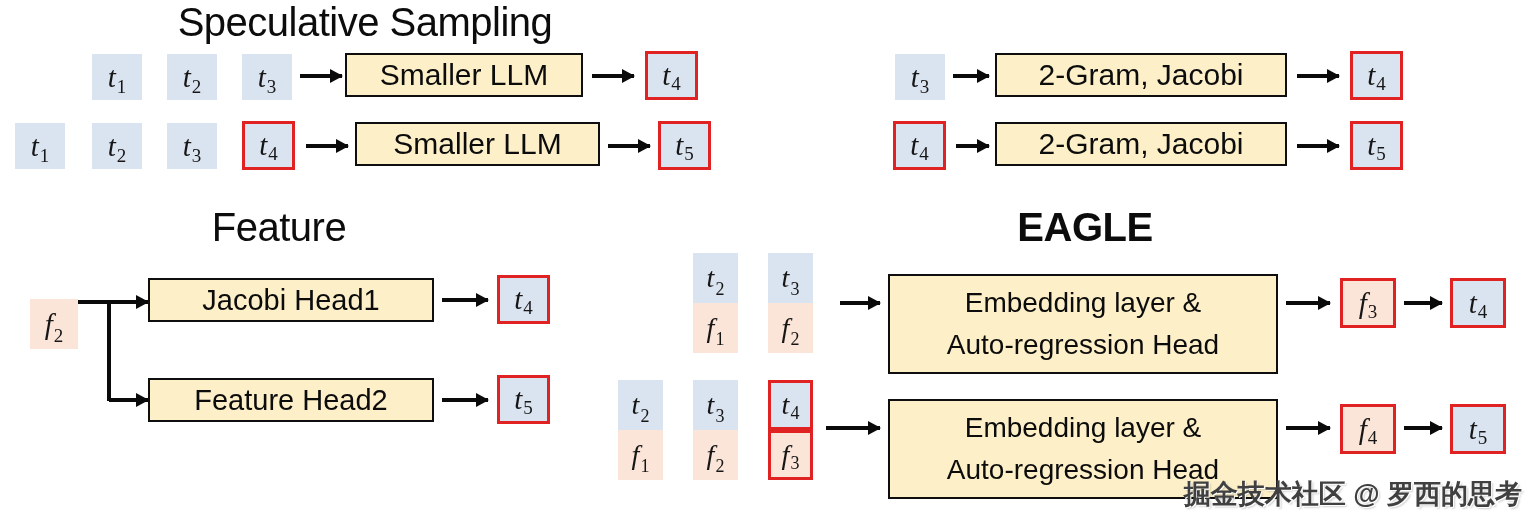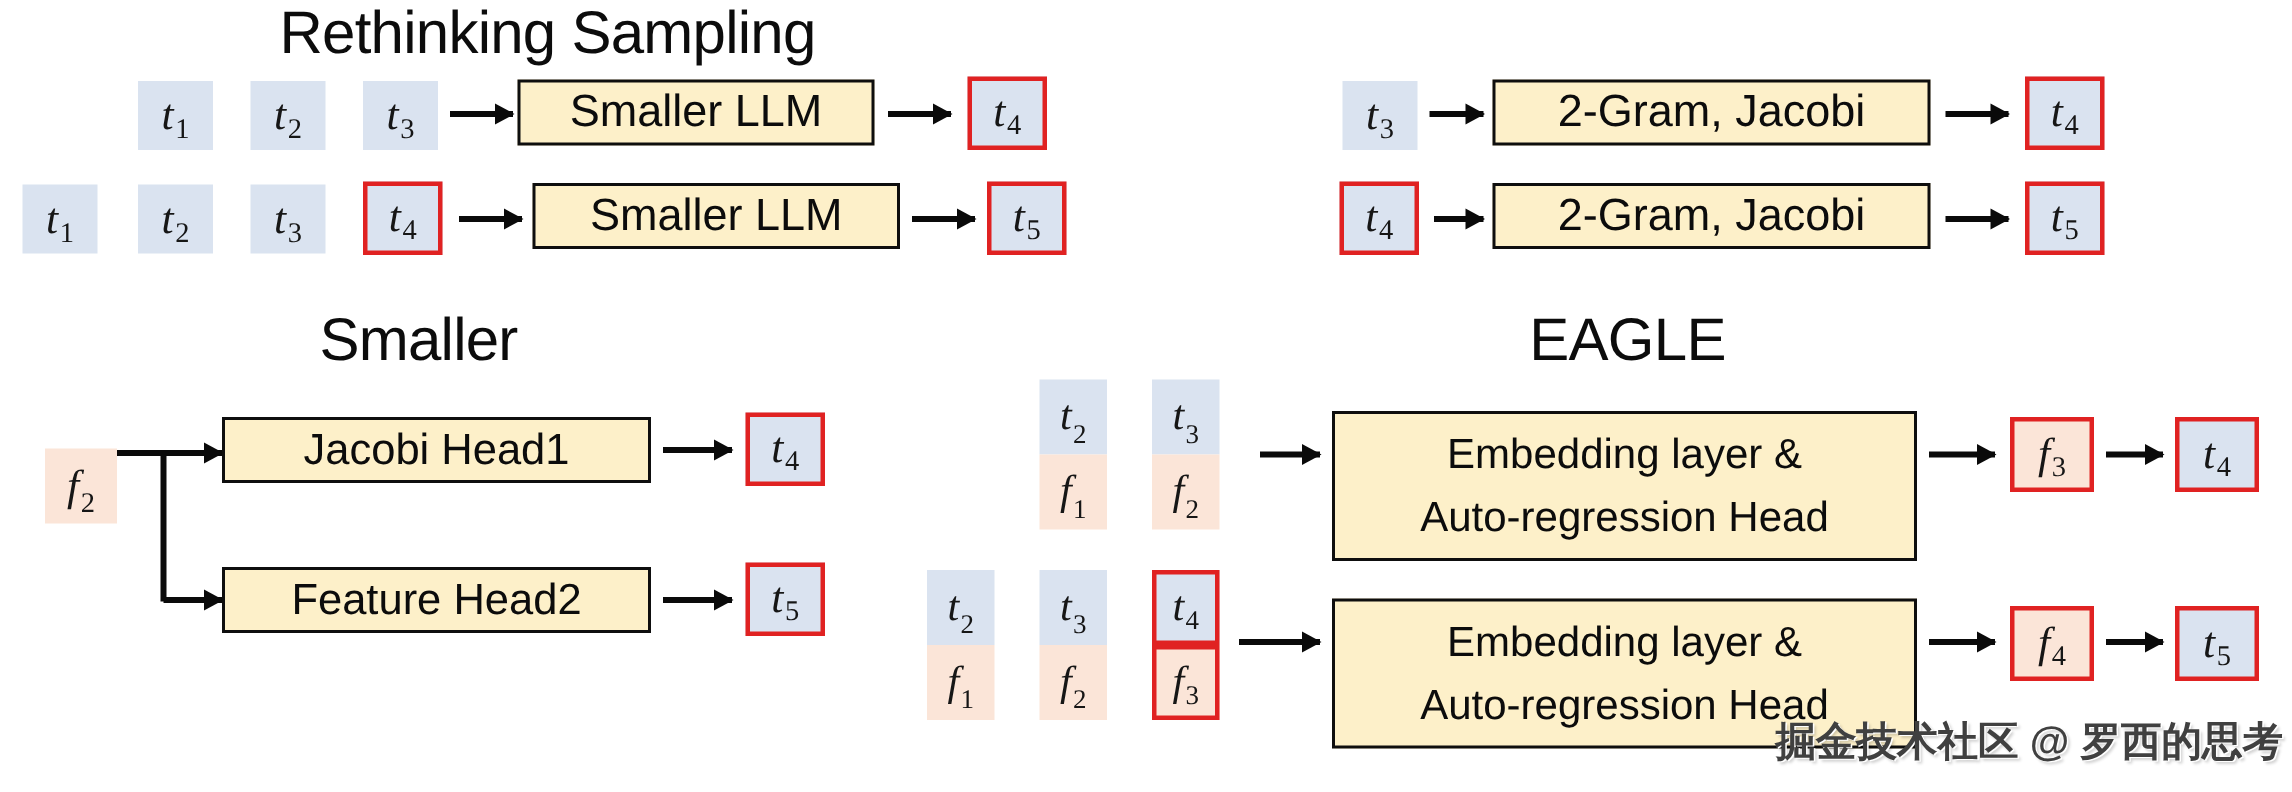--- a/index.html
+++ b/index.html
@@ -49,21 +49,21 @@
   .watermark {
     position:absolute; font-size:27px; font-weight:700; color:#404040;
     text-shadow:1px 1px 0 #ffffff, 2px 2px 2px rgba(0,0,0,0.18); white-space:nowrap;
   }
 </style>
 </head>
 <body>
 
 <div class="canvas">
 
-  <div class="title" style="left:165px; top:0; width:400px;">Rethinking Sampling</div>
+  <div class="title" style="left:165px; top:0; width:400px;">Speculative Sampling</div>
 
   <span class="tok" style="left:92px; top:54px;">
       <span class="b">t</span>
       <span class="s">1</span>
     </span>
   <span class="tok" style="left:167px; top:54px;">
       <span class="b">t</span>
       <span class="s">2</span>
     </span>
   <span class="tok" style="left:242px; top:54px;">
@@ -120,21 +120,21 @@
       <span class="s">4</span>
     </span>
   <div class="arrow" style="left:956px; top:144px; width:33px;"></div>
   <div class="block" style="left:995px; top:122px; width:292px; height:44px;">2-Gram, Jacobi</div>
   <div class="arrow" style="left:1297px; top:144px; width:42px;"></div>
   <span class="tok accepted" style="left:1350px; top:121px;">
       <span class="b">t</span>
       <span class="s">5</span>
     </span>
 
-  <div class="title" style="left:79px; top:205px; width:400px;">Smaller</div>
+  <div class="title" style="left:79px; top:205px; width:400px;">Feature</div>
 
   <span class="tok feat" style="left:30px; top:299px; width:48px; height:50px;">
       <span class="b">f</span>
       <span class="s">2</span>
     </span>
 
   <div class="arrow" style="left:78px; top:300px; width:70px;"></div>
   <div class="vline" style="left:107px; top:300px; height:101px;"></div>
   <div class="arrow" style="left:109px; top:398px; width:39px;"></div>
 
@@ -145,21 +145,21 @@
       <span class="s">4</span>
     </span>
 
   <div class="block medusa" style="left:148px; top:378px; width:286px; height:44px;">Feature Head2</div>
   <div class="arrow" style="left:442px; top:398px; width:46px;"></div>
   <span class="tok accepted" style="left:497px; top:375px;">
       <span class="b">t</span>
       <span class="s">5</span>
     </span>
 
-  <div class="title" style="left:885px; top:205px; width:400px;">EAGLE</div>
+  <div class="title" style="left:885px; top:205px; width:400px;font-weight:bold;">EAGLE</div>
 
   <div class="stack" style="left:693px; top:253px;">
     <span class="cell">
         <span class="b">t</span>
         <span class="s">2</span>
       </span>
     <span class="cell feat">
         <span class="b">f</span>
         <span class="s">1</span>
       </span>

